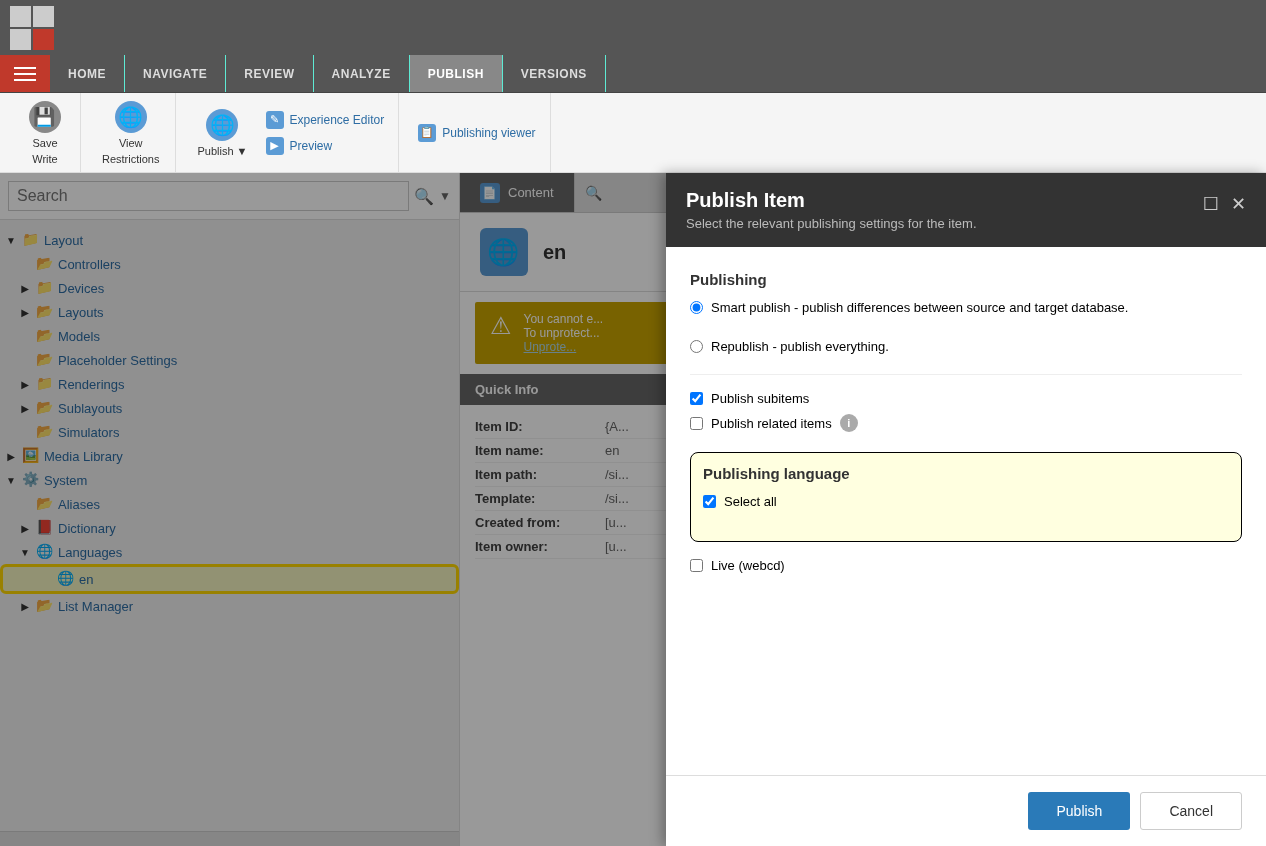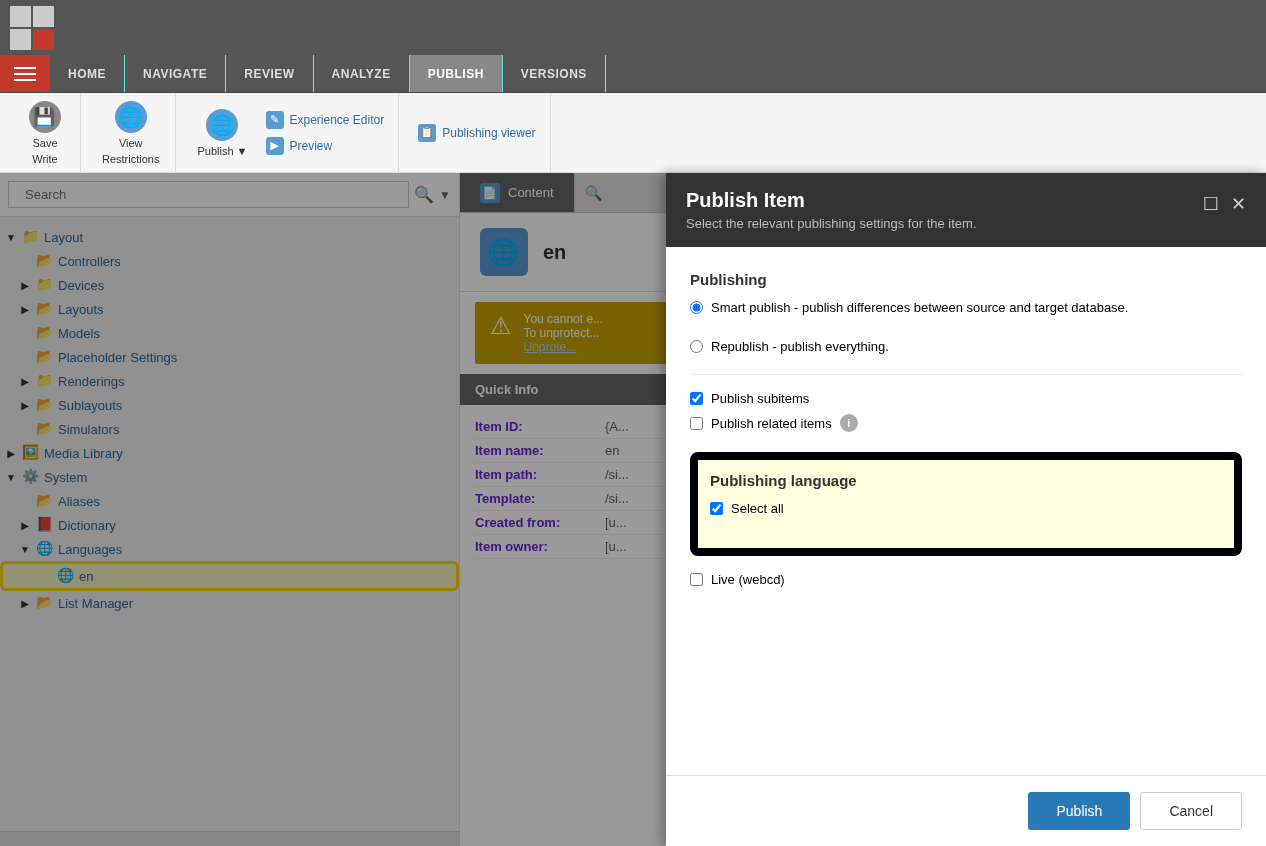--- a/index.html
+++ b/index.html
@@ -146,22 +146,22 @@
       padding: 8px;
       display: flex;
       align-items: center;
       gap: 5px;
       background: white;
       border-bottom: 1px solid #ddd;
     }
     .search-input {
       flex: 1;
       border: 1px solid #ccc;
-      padding: 5px 16px;
-      font-size: 13px;
+      padding: 5px 8px;
+      font-size: 16px;
       outline: none;
     }
     .search-icon-btn {
       background: none;
       border: none;
       cursor: pointer;
       font-size: 16px;
       color: #666;
     }
     .search-dropdown-btn {
@@ -302,21 +302,21 @@
     
     .quick-info-header {
       background: #666;
       color: white;
       padding: 8px 15px;
       font-size: 13px;
       font-weight: bold;
     }
     .info-table { padding: 10px 15px; }
     .info-row { display: flex; padding: 4px 0; border-bottom: 1px solid #f0f0f0; gap: 10px; }
-    .info-label { font-weight: bold; color: #6d28d9; min-width: 120px; font-size: 13px; }
+    .info-label { font-weight: bold; color: #404040; min-width: 120px; font-size: 13px; }
     .info-value { color: #666; font-size: 13px; }
 
     
     .modal-overlay {
       position: absolute;
       top: 0; left: 0; right: 0; bottom: 0;
       background: rgba(0,0,0,0.4);
       display: flex;
       align-items: flex-start;
       justify-content: flex-end;
@@ -677,21 +677,21 @@
             <input type="checkbox" checked="" style="">
             <span>Publish subitems</span>
           </label>
           <label class="checkbox-item">
             <input type="checkbox" style="">
             <span>Publish related items</span>
             <span class="info-btn">i</span>
           </label>
         </div>
 
-        <div style="border: 8px solid #000000; border-radius: 8px; padding: 12px; background: rgba(255,255,0,0.12); margin-bottom: 16px;">
+        <div style="border: 1px solid #000000; border-radius: 8px; padding: 12px; background: rgba(255,255,0,0.12); margin-bottom: 16px;">
           <div class="section-title">Publishing language</div>
           <div class="checkbox-group">
             <label class="checkbox-item">
               <input type="checkbox" checked="" style="">
               <span>Select all</span>
             </label>
           </div>
         </div>
 
         <div class="checkbox-group">

